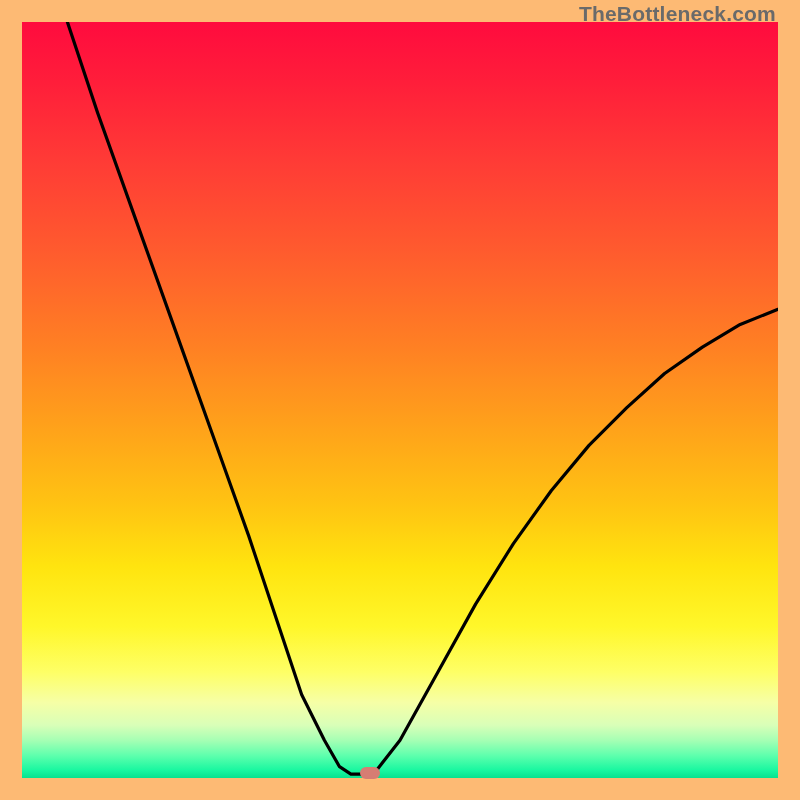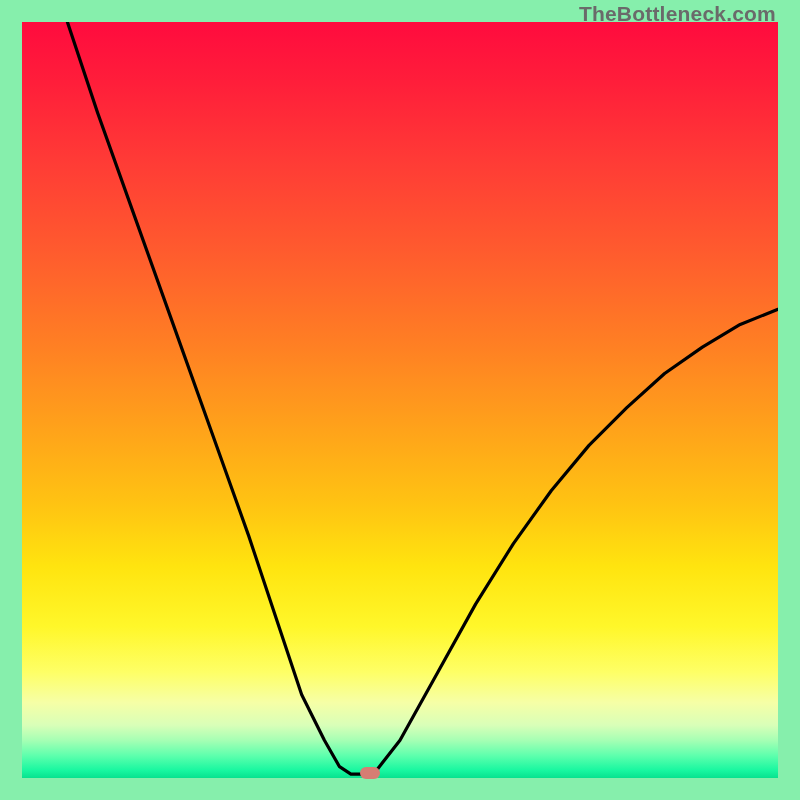--- a/index.html
+++ b/index.html
@@ -10,21 +10,21 @@
     background: #000;
     font-family: Arial, Helvetica, sans-serif;
     overflow: hidden;
   }
   .frame {
     position: absolute;
     left: 0;
     top: 0;
     width: 800px;
     height: 800px;
-    background: #86efac;
+    background: #fdba74;
   }
   .plot {
     position: absolute;
     left: 22px;
     top: 22px;
     width: 756px;
     height: 756px;
     
     background: linear-gradient(
       to bottom,

